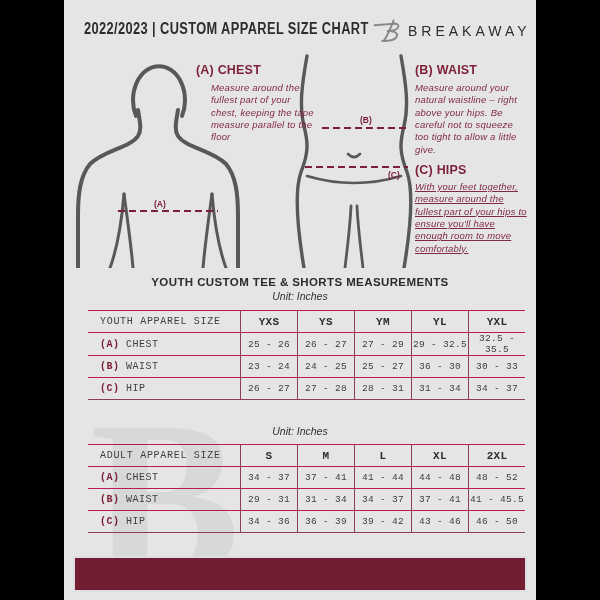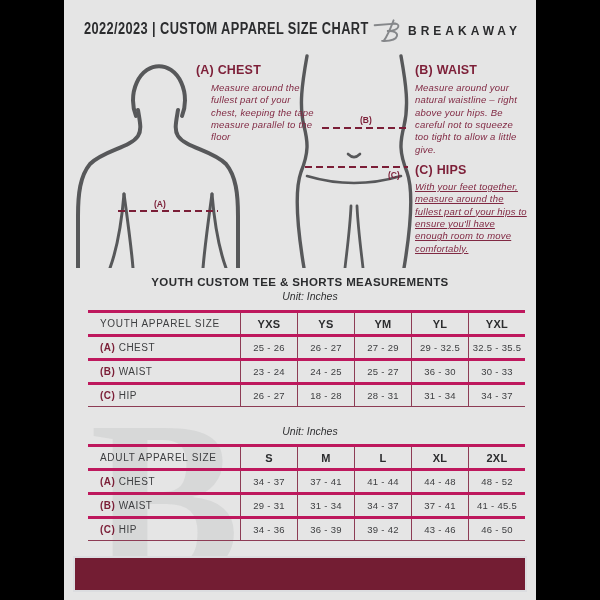--- a/index.html
+++ b/index.html
@@ -16,38 +16,38 @@
     background:#e5e5e5;overflow:hidden;
   }
   .abs{position:absolute;}
   
   .hdr-title{
     left:20px;top:20px;font-size:16px;font-weight:700;color:#2b2c2e;
     letter-spacing:.5px;white-space:nowrap;
     transform:scaleX(.8);transform-origin:left center;
   }
   .brand{left:309px;top:17px;display:flex;align-items:center;gap:7px;}
-  .brand-name{font-size:12px;font-weight:700;color:#2b2c2e;letter-spacing:4px;white-space:nowrap;}
+  .brand-name{font-size:14px;font-weight:400;color:#2b2c2e;letter-spacing:4px;white-space:nowrap;}
   
   .guide-head{font-size:12.5px;font-weight:800;color:#7d1f38;letter-spacing:.2px;}
   .guide-body{font-size:9.5px;font-style:italic;color:#81294308;color:#812943;line-height:1.3;letter-spacing:.2px;}
   .fig path{fill:none;stroke:#57585a;stroke-linecap:round;}
   .dash{height:2px;background:repeating-linear-gradient(90deg,#7b1e37 0 7px,transparent 7px 11px);}
   .ptlabel{font-size:8.5px;font-weight:700;color:#7b1e37;}
   
   .sec-title{left:0;width:472px;text-align:center;font-size:11.5px;font-weight:700;color:#2b2c2e;letter-spacing:.4px;}
-  .sec-unit{left:10px;width:472px;text-align:center;font-size:10.5px;font-style:italic;color:#2f3032;}
+  .sec-unit{left:0;width:472px;text-align:center;font-size:10.5px;font-style:italic;color:#2f3032;}
   
   table.size-table{
     position:absolute;left:24px;width:424px;border-collapse:collapse;table-layout:fixed;
     background:transparent;
   }
   .size-table td{
-    border-top:3px solid #be185d;height:21px;padding:0;text-align:center;
-    font-size:9.5px;color:#3d3e40;letter-spacing:.3px;
+    border-top:1px solid #be185d;height:21px;padding:0;text-align:center;
+    font-size:9.5px;color:#3d3e40;letter-spacing:.3px;font-family:Liberation Mono, monospace;
   }
   .size-table tr:last-child td{border-bottom:1px solid #8d3c55;}
   .size-table td:not(.lab){border-left:1px solid #8d3c55;width:56px;}
   .size-table td.lab{width:140px;text-align:left;padding-left:12px;font-size:10px;letter-spacing:.5px;}
   .size-table tr.head td{font-weight:700;color:#2b2c2e;font-size:11px;}
   .size-table tr.head td.lab{font-weight:400;color:#3d3e40;font-size:10px;letter-spacing:.7px;}
   .pfx{color:#7b1e37;font-weight:700;}
   
   .watermark{
     left:26px;top:388px;font-family:"Liberation Serif",serif;font-weight:700;
@@ -144,21 +144,21 @@
       <td class="lab"><span class="pfx">(B)</span> <span>WAIST</span></td>
       <td>23 - 24</td>
       <td>24 - 25</td>
       <td>25 - 27</td>
       <td>36 - 30</td>
       <td>30 - 33</td>
     </tr>
     <tr>
       <td class="lab"><span class="pfx">(C)</span> <span>HIP</span></td>
       <td>26 - 27</td>
-      <td>18 - 28</td>
+      <td>27 - 28</td>
       <td>28 - 31</td>
       <td>31 - 34</td>
       <td>34 - 37</td>
     </tr>
   </tbody>
     </table>
 
   <div class="abs sec-unit" style="top:425px;">Unit: Inches</div>
 
   <table class="size-table" style="top:444px;">

